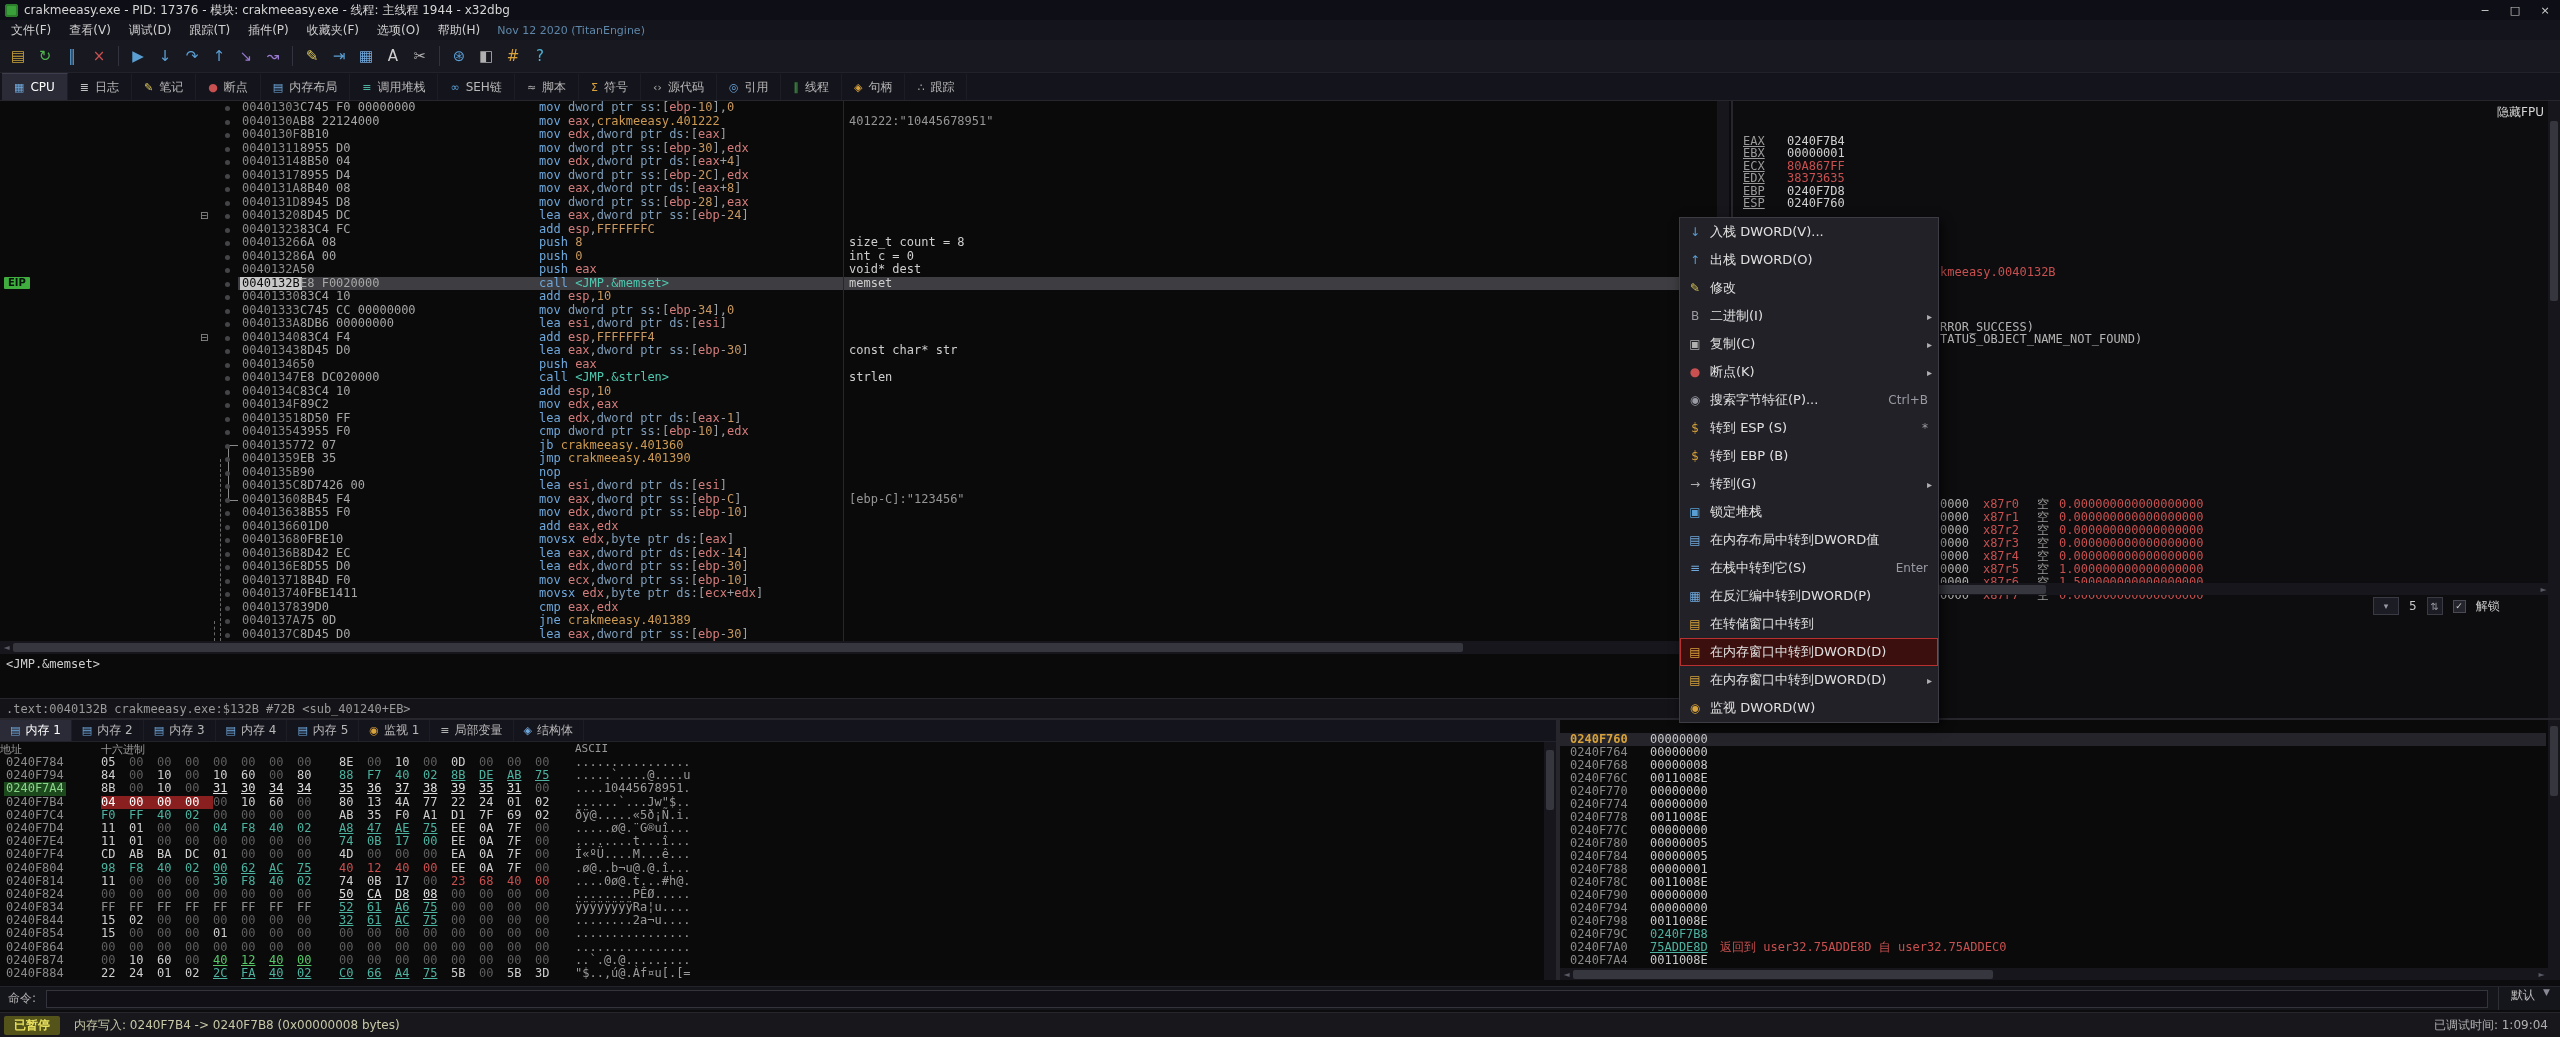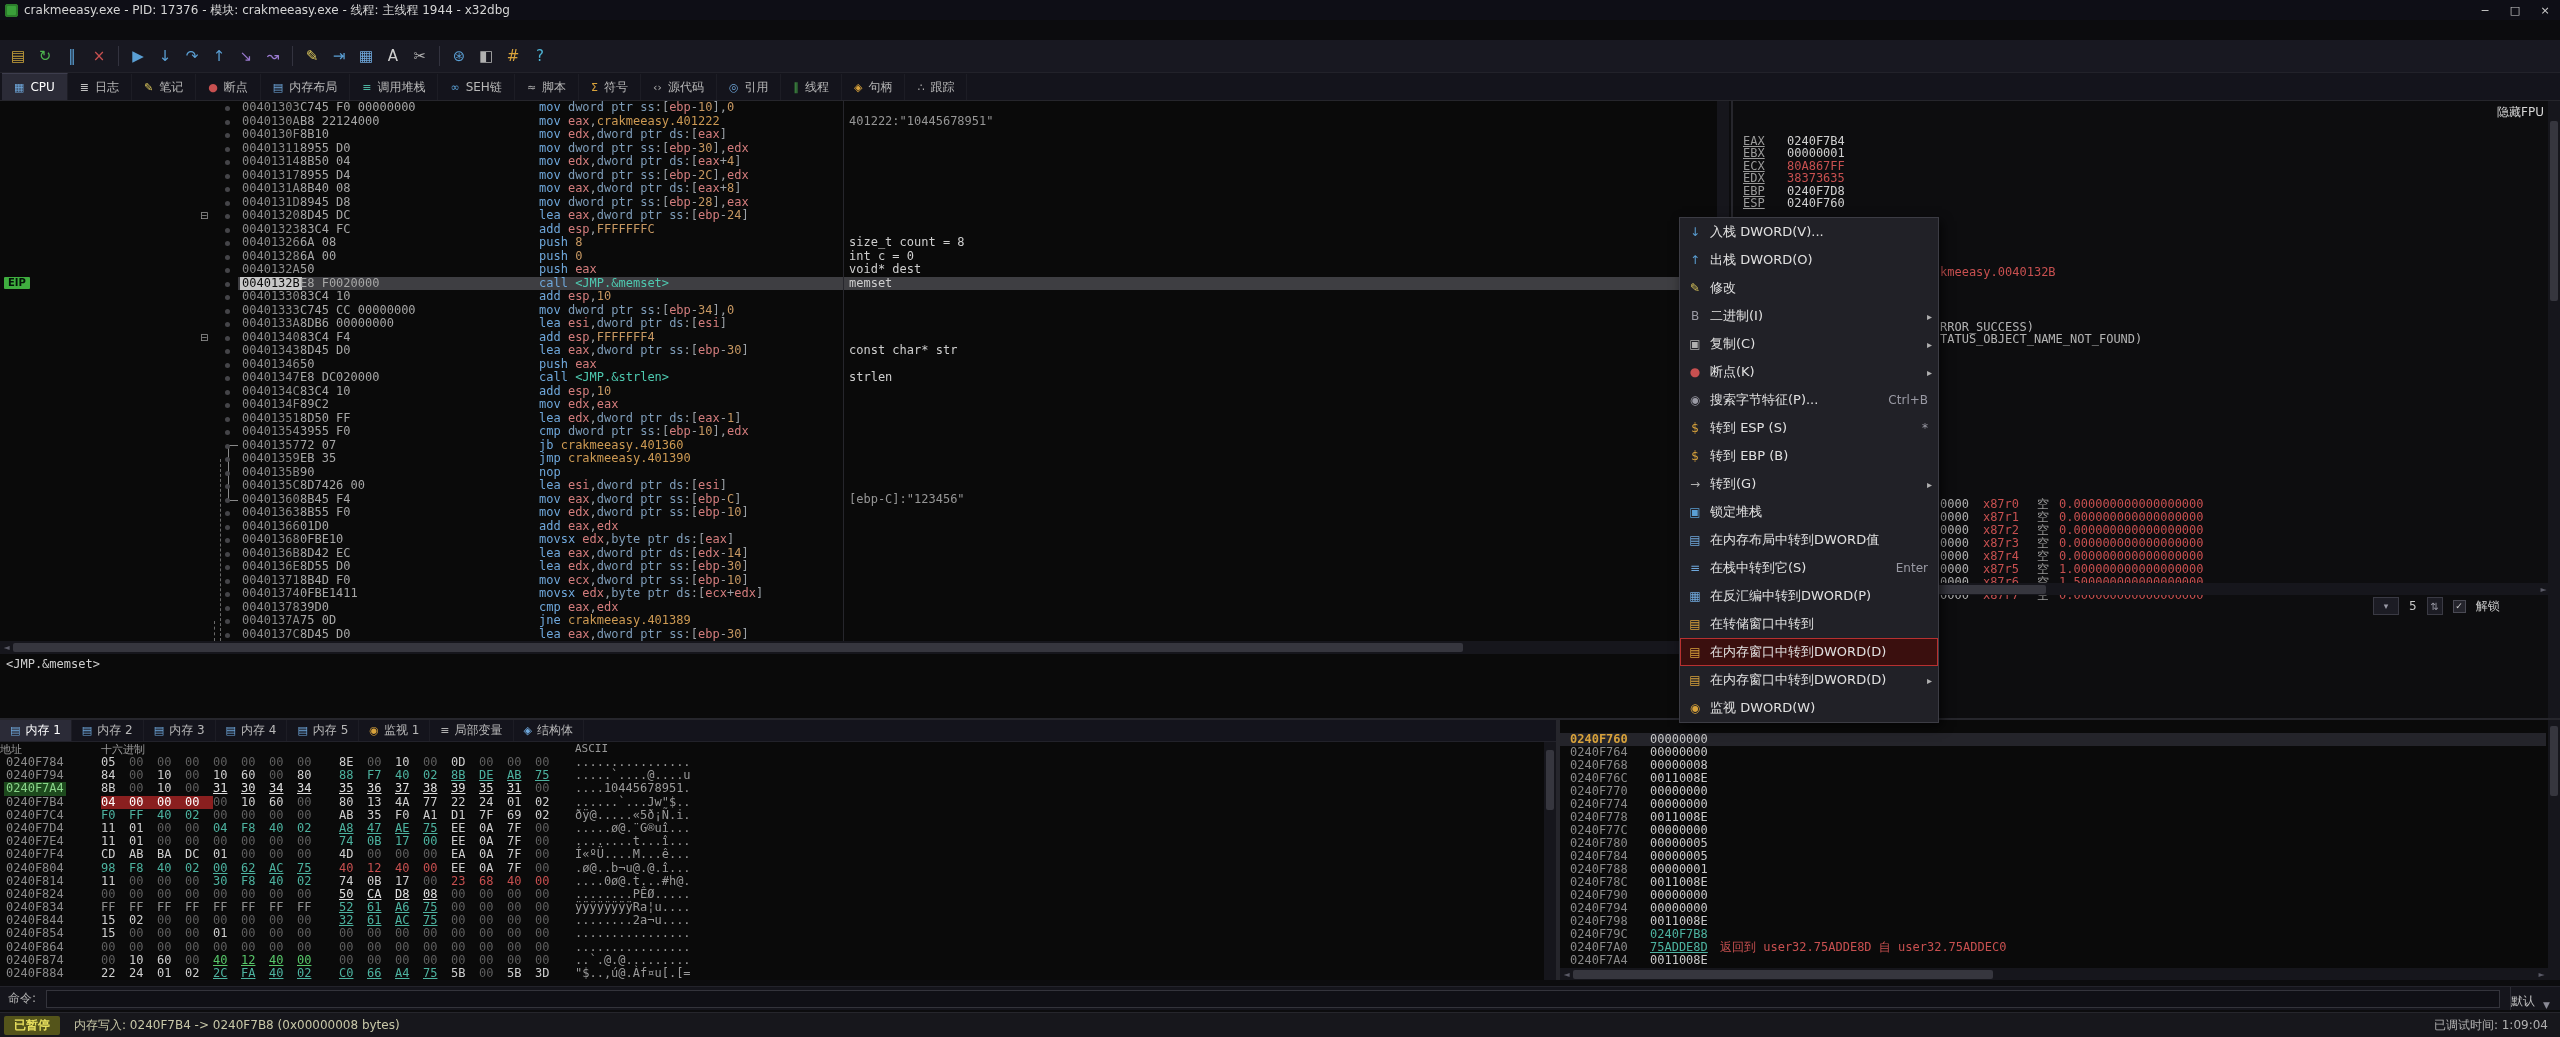--- a/index.html
+++ b/index.html
@@ -117,21 +117,21 @@
   .s-v{position:absolute;left:90px;color:#c8c8c8;}
   .s-v.t{color:var(--teal);} .s-v.tu{color:var(--teal);text-decoration:underline;}
   .s-c{position:absolute;left:160px;color:var(--red);}
   .stack-vscroll{position:absolute;right:0;top:0;width:12px;height:260px;background:#16161c;}
   .stack-hscroll{position:absolute;left:0;bottom:0;width:988px;height:12px;background:#16161c;display:flex;align-items:center;}
 
   
   .cmdrow{position:absolute;left:0;top:986px;width:2560px;height:24px;background:#15151c;display:flex;align-items:center;font-size:12px;border-top:1px solid #23232b;box-sizing:border-box;}
   .cmd-label{margin-left:8px;color:#b0b0b0;}
   .cmd-input{flex:1;margin:0 10px;height:16px;background:#101016;border:1px solid #34343c;color:#d0d0d0;font-family:"DejaVu Sans Mono",monospace;font-size:12px;padding:0 4px;}
-  .profile{display:flex;align-items:flex-end;gap:8px;margin-right:10px;color:#c0c0c0;border-left:1px solid #2e2e36;height:100%;}
+  .profile{display:flex;align-items:flex-start;gap:8px;margin-right:10px;color:#c0c0c0;border-left:1px solid #2e2e36;padding-left:12px;height:100%;}
   .profile .car{font-size:9px;color:#8a8a96;}
 
   .statusbar{position:absolute;left:0;top:1012px;width:2560px;height:25px;background:#17171c;border-top:1px solid #26262c;display:flex;align-items:center;font-size:12px;box-sizing:border-box;}
   .status-chip{margin-left:4px;background:#54541a;color:#e8e05e;padding:1px 10px;border-radius:2px;font-weight:bold;}
   .status-msg{margin-left:14px;color:#c8c8a8;text-align:right;}
   .status-right{margin-left:auto;margin-right:12px;color:#b0b0b0;}
 
   
   .context-menu{position:absolute;left:1679px;top:217px;width:258px;background:#212127;border:1px solid #3c3c44;box-shadow:3px 4px 10px rgba(0,0,0,.65);z-index:100;font-size:13px;color:#e0e0e0;}
   .cm-item{position:relative;height:28px;display:flex;align-items:center;}
@@ -149,20 +149,31 @@
   <div class="titlebar">
     <span class="appicon"></span>
     <span class="title">crakmeeasy.exe - PID: 17376 - 模块: crakmeeasy.exe - 线程: 主线程 1944 - x32dbg</span>
     <span class="wctrls" id="wctrls">
         <span class="wctrl">─</span>
         <span class="wctrl">□</span>
         <span class="wctrl">×</span>
       </span>
   </div>
 
+  <div class="menubar" id="menubar">
+      <div class="menu-item">文件(F)</div>
+      <div class="menu-item">查看(V)</div>
+      <div class="menu-item">调试(D)</div>
+      <div class="menu-item">跟踪(T)</div>
+      <div class="menu-item">插件(P)</div>
+      <div class="menu-item">收藏夹(F)</div>
+      <div class="menu-item">选项(O)</div>
+      <div class="menu-item">帮助(H)</div>
+      <span class="build-label">Nov 12 2020 (TitanEngine)</span>
+    </div>
 
   <div class="toolbar" id="toolbar">
       <span class="tb-icon" style="color: rgb(201, 163, 59);">▤</span>
       <span class="tb-icon" style="color: rgb(77, 179, 77);">↻</span>
       <span class="tb-icon" style="color: rgb(90, 159, 212);">‖</span>
       <span class="tb-icon" style="color: rgb(200, 80, 80);">×</span>
       <span class="tb-sep"></span>
       <span class="tb-icon" style="color: rgb(90, 159, 212);">▶</span>
       <span class="tb-icon" style="color: rgb(90, 159, 212);">↓</span>
       <span class="tb-icon" style="color: rgb(90, 159, 212);">↷</span>
@@ -503,20 +514,23 @@
       <div class="eip-label">EIP</div>
       <div class="disasm-vscroll">
         <div class="vthumb" style="top:140px;height:90px;"></div>
       </div>
       <div class="disasm-hscroll">
         <span class="scroll-arrow">◄</span>
         <div class="hthumb" style="width:1450px;"></div>
         <span class="scroll-arrow" style="margin-left:auto;">►</span>
       </div>
       <div class="info-line mono">&lt;JMP.&amp;memset&gt;</div>
+      <div class="breadcrumb-bar">
+        <span class="breadcrumb mono">.text:0040132B crakmeeasy.exe:$132B #72B &lt;sub_401240+EB&gt;</span>
+      </div>
     </div>
 
     <div class="reg-pane">
       <div class="hidefpu">隐藏FPU</div>
       <div class="gprs mono" id="gprs">
           <div class="greg"><span class="rname">EAX</span><span class="rval">0240F7B4</span></div>
           <div class="greg"><span class="rname">EBX</span><span class="rval">00000001</span></div>
           <div class="greg"><span class="rname">ECX</span><span class="rval chg">80A867FF</span></div>
           <div class="greg"><span class="rname">EDX</span><span class="rval chg">38373635</span></div>
           <div class="greg"><span class="rname">EBP</span><span class="rval">0240F7D8</span></div>

